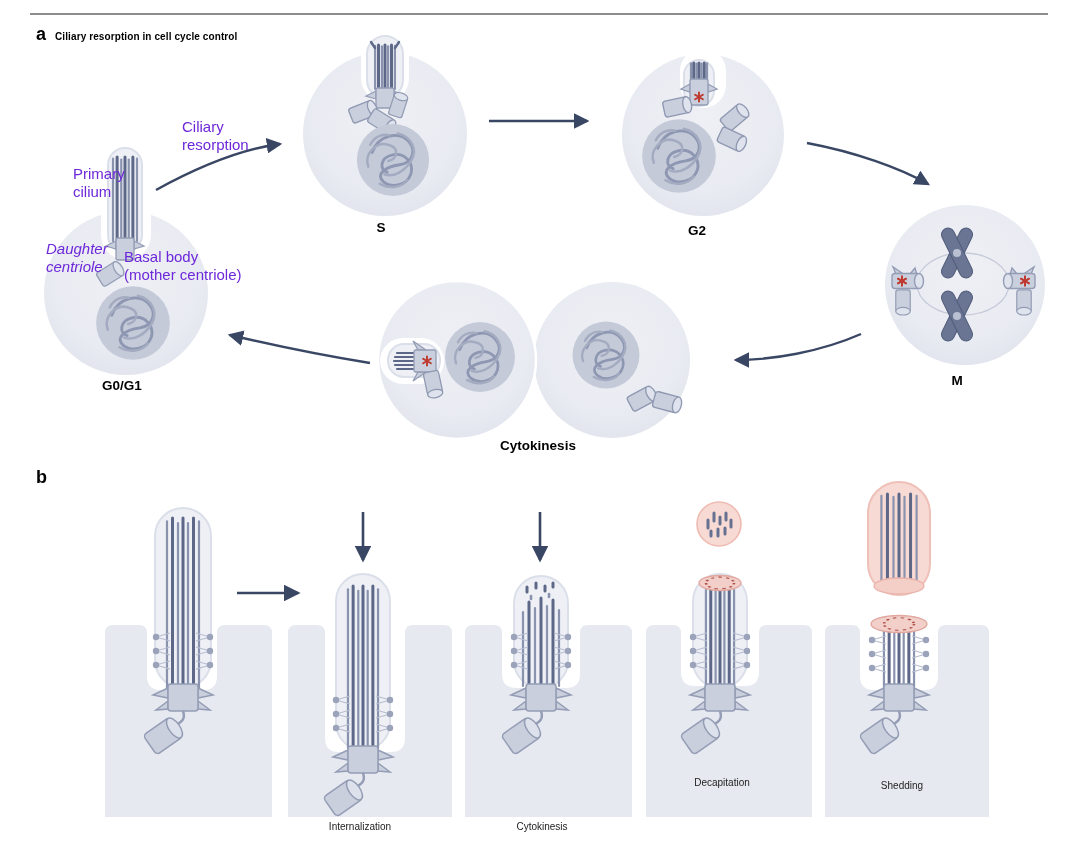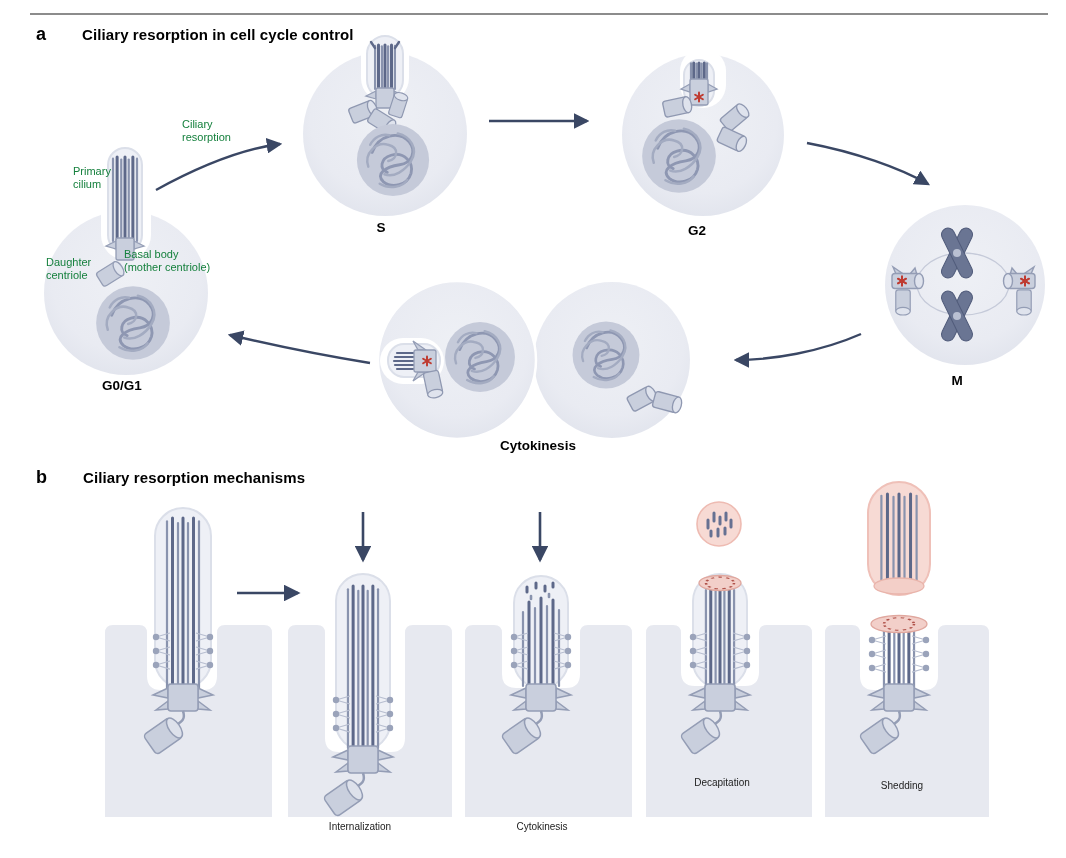--- a/index.html
+++ b/index.html
@@ -2,22 +2,22 @@
 <html><head>
 <meta charset="utf-8">
 <style>
   html,body{margin:0;padding:0;background:#ffffff;}
   #figure{position:relative;width:1066px;height:858px;background:#ffffff;overflow:hidden;
           font-family:"Liberation Sans",sans-serif;color:#1b1b1b;}
   #art{position:absolute;left:0;top:0;}
   .toprule{position:absolute;left:30px;top:13px;width:1018px;height:2px;background:#8c8c8c;}
   .panel-title{position:absolute;display:flex;align-items:baseline;gap:9px;}
   .panel-letter{font-size:18px;font-weight:bold;color:#000;}
-  .panel-name{font-size:15px;font-weight:bold;color:#000;letter-spacing:.1px;margin-left:27px;}
-  .ann{position:absolute;font-size:11px;line-height:1.22;color:#15803d;white-space:pre-line;}
+  .panel-name{font-size:10px;font-weight:bold;color:#000;letter-spacing:.1px;}
+  .ann{position:absolute;font-size:15px;line-height:1.22;color:#6d28d9;white-space:pre-line;}
   .stage{position:absolute;font-size:13.5px;font-weight:bold;color:#000;text-align:center;width:120px;}
   .mech{position:absolute;font-size:10px;color:#222;text-align:center;width:140px;}
 </style>
 </head>
 <body>
 
 <div id="figure">
 
   <div class="toprule"></div>
 
@@ -289,34 +289,33 @@
 
   <div class="panel-title" style="left:36px;top:24px;">
     <span class="panel-letter">a</span>
     <span class="panel-name">Ciliary resorption in cell cycle control</span>
   </div>
 
   <div class="ann" style="left:73px;top:165px;">Primary
 cilium</div>
   <div class="ann" style="left:182px;top:118px;">Ciliary
 resorption</div>
-  <div class="ann" style="left:46px;top:256px;">Daughter
+  <div class="ann" style="left:46px;top:240px;font-style:italic;">Daughter
 centriole</div>
   <div class="ann" style="left:124px;top:248px;">Basal body
 (mother centriole)</div>
 
   <div class="stage" style="left:62px;top:378px;">G0/G1</div>
   <div class="stage" style="left:321px;top:220px;">S</div>
   <div class="stage" style="left:637px;top:223px;">G2</div>
   <div class="stage" style="left:897px;top:373px;">M</div>
   <div class="stage" style="left:478px;top:438px;text-align:center;">Cytokinesis</div>
 
   <div class="panel-title" style="left:36px;top:467px;">
     <span class="panel-letter">b</span>
-    <span class="panel-name">Ciliary resorption mechanisms</span>
   </div>
 
   <div class="mech" style="left:290px;top:821px;">Internalization</div>
   <div class="mech" style="left:472px;top:821px;">Cytokinesis</div>
   <div class="mech" style="left:652px;top:777px;">Decapitation</div>
   <div class="mech" style="left:832px;top:772px;margin-top:8px;">Shedding</div>
 
 </div>
 
 </body></html>

